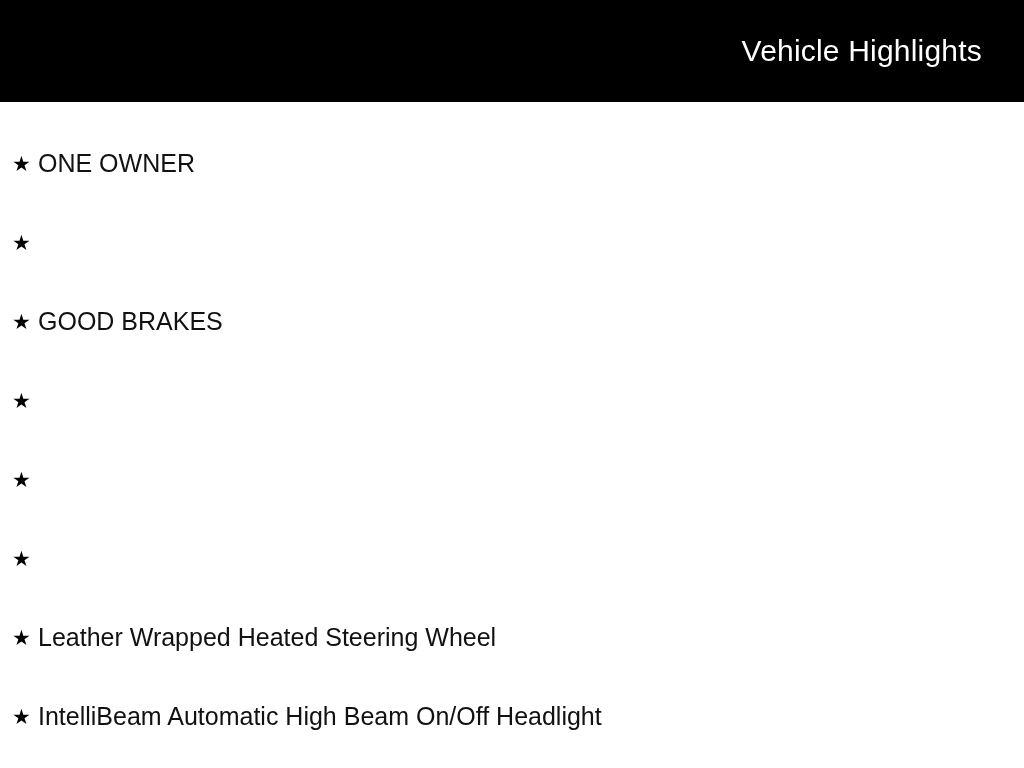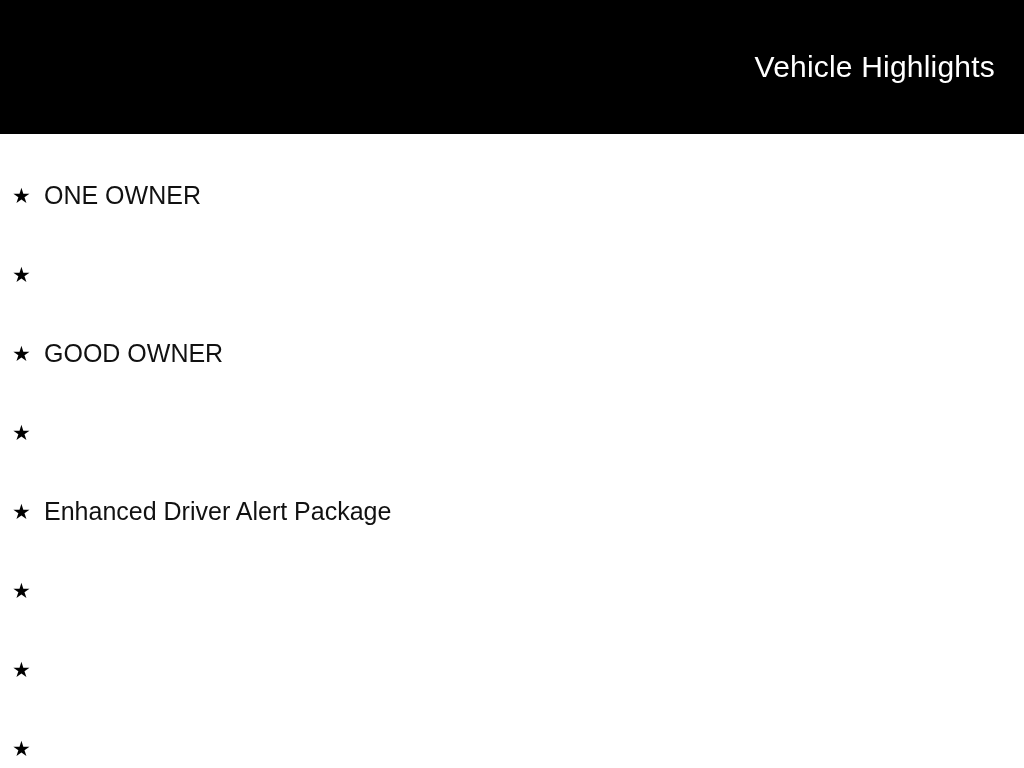--- a/index.html
+++ b/index.html
@@ -14,27 +14,27 @@
     overflow: hidden;
   }
   .page {
     position: relative;
     width: 1024px;
     height: 768px;
     background: #ffffff;
   }
   .header-bar {
     width: 1024px;
-    height: 134px;
+    height: 102px;
     background: #000000;
     display: flex;
     align-items: center;
     justify-content: flex-end;
     box-sizing: border-box;
-    padding-right: 29px;
+    padding-right: 42px;
   }
   .header-title {
     color: #ffffff;
     font-size: 30px;
     font-weight: 400;
     letter-spacing: 0.2px;
     line-height: 1;
   }
   .highlights-list {
     list-style: none;
@@ -56,21 +56,20 @@
     font-size: 21px;
     line-height: 1;
     text-align: left;
   }
   .highlight-label {
     color: #111111;
     font-size: 25px;
     font-weight: 400;
     line-height: 1.1;
     white-space: nowrap;
-    margin-left: 6px;
   }
 </style>
 </head>
 <body>
 
 <div class="page">
 
   <div class="header-bar">
     <div class="header-title">Vehicle Highlights</div>
   </div>
@@ -81,39 +80,40 @@
       <span class="star-icon">★</span>
       <span class="highlight-label">ONE OWNER</span>
     </li>
 
     <li class="highlight-item">
       <span class="star-icon">★</span>
     </li>
 
     <li class="highlight-item">
       <span class="star-icon">★</span>
-      <span class="highlight-label">GOOD OWNER</span>
-    </li>
-
-    <li class="highlight-item">
-      <span class="star-icon">★</span>
-    </li>
-
-    <li class="highlight-item">
-      <span class="star-icon">★</span>
-      <span class="highlight-label">Enhanced Driver Alert Package</span>
+      <span class="highlight-label">GOOD BRAKES</span>
     </li>
 
     <li class="highlight-item">
       <span class="star-icon">★</span>
     </li>
 
     <li class="highlight-item">
       <span class="star-icon">★</span>
     </li>
 
     <li class="highlight-item">
       <span class="star-icon">★</span>
     </li>
 
+    <li class="highlight-item">
+      <span class="star-icon">★</span>
+      <span class="highlight-label">Leather Wrapped Heated Steering Wheel</span>
+    </li>
+
+    <li class="highlight-item">
+      <span class="star-icon">★</span>
+      <span class="highlight-label">IntelliBeam Automatic High Beam On/Off Headlight</span>
+    </li>
+
   </ul>
 
 </div>
 
 </body></html>

